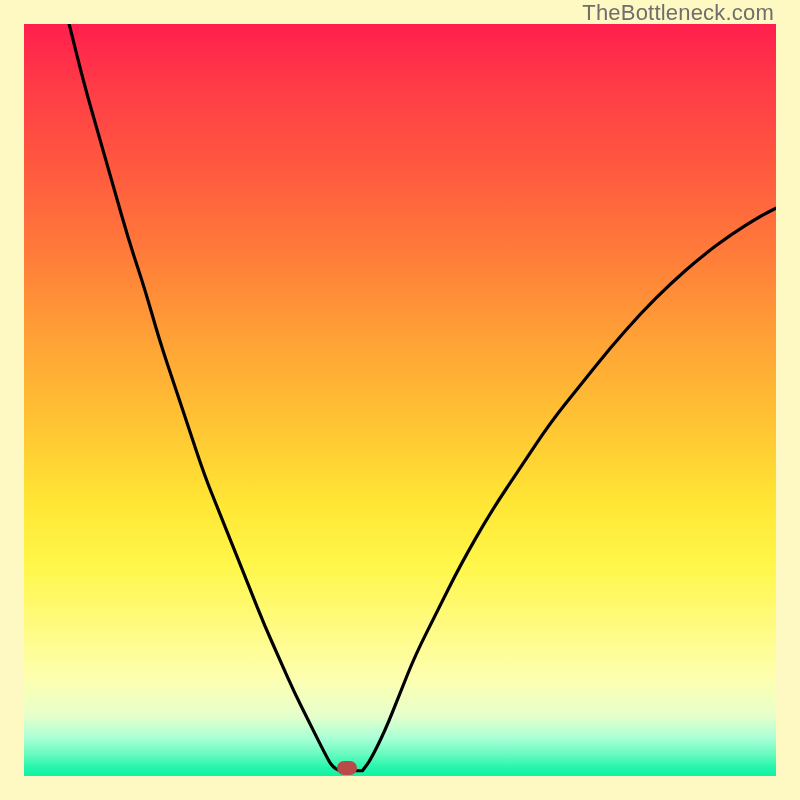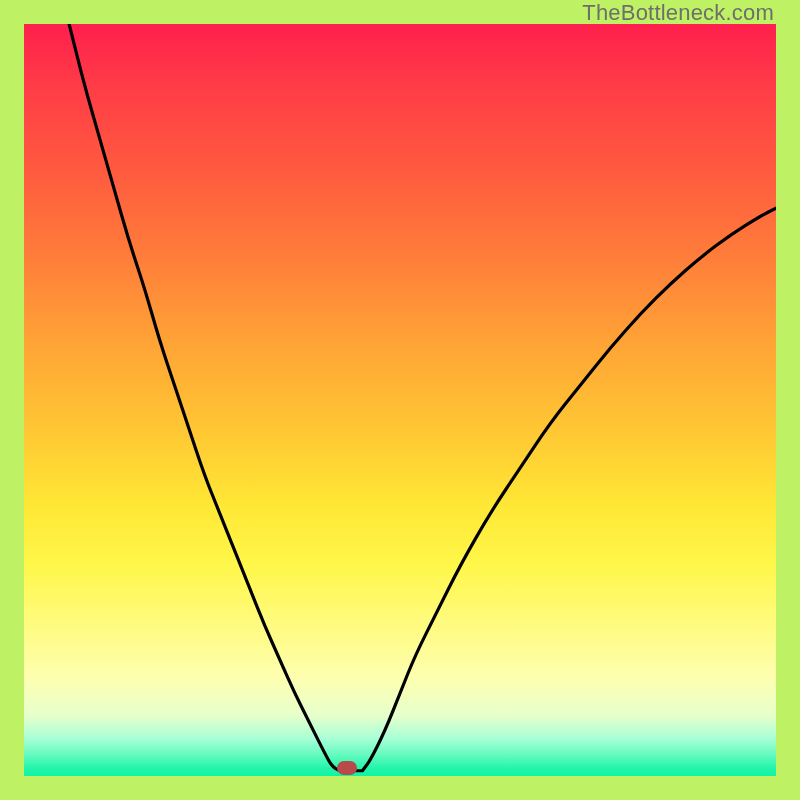--- a/index.html
+++ b/index.html
@@ -8,21 +8,21 @@
     width: 800px;
     height: 800px;
     overflow: hidden;
     font-family: Arial, Helvetica, sans-serif;
     background: #000;
   }
   .frame {
     position: relative;
     width: 800px;
     height: 800px;
-    background: #bef264;
+    background: #fef9c3;
   }
   .plot {
     position: absolute;
     left: 24px;
     top: 24px;
     width: 752px;
     height: 752px;
     overflow: hidden;
   }
   .gradient {

